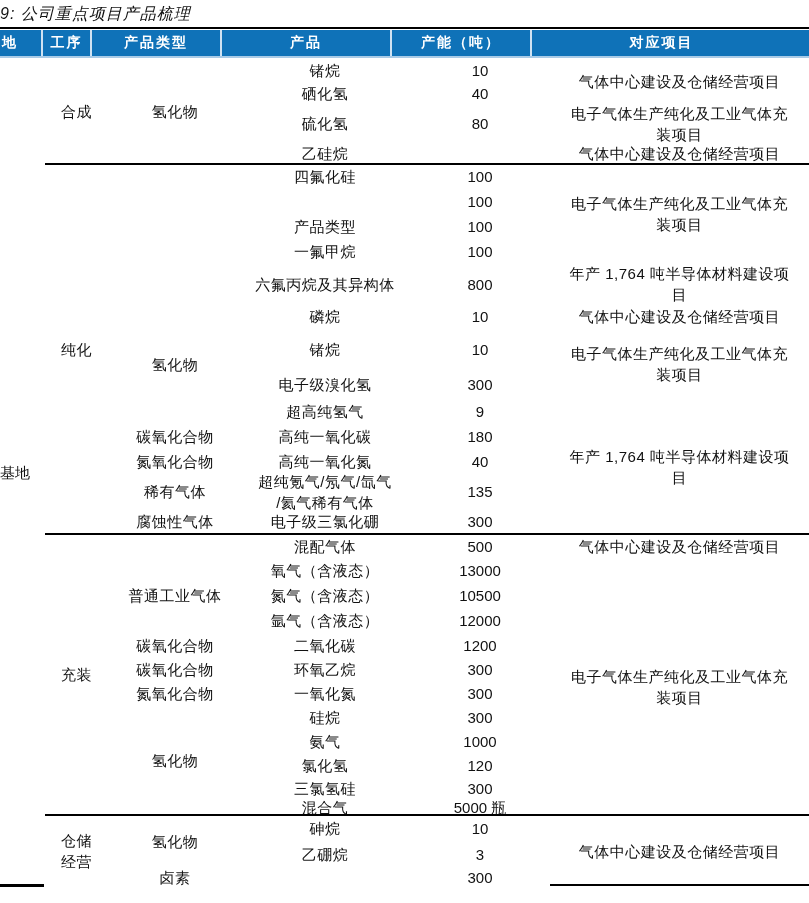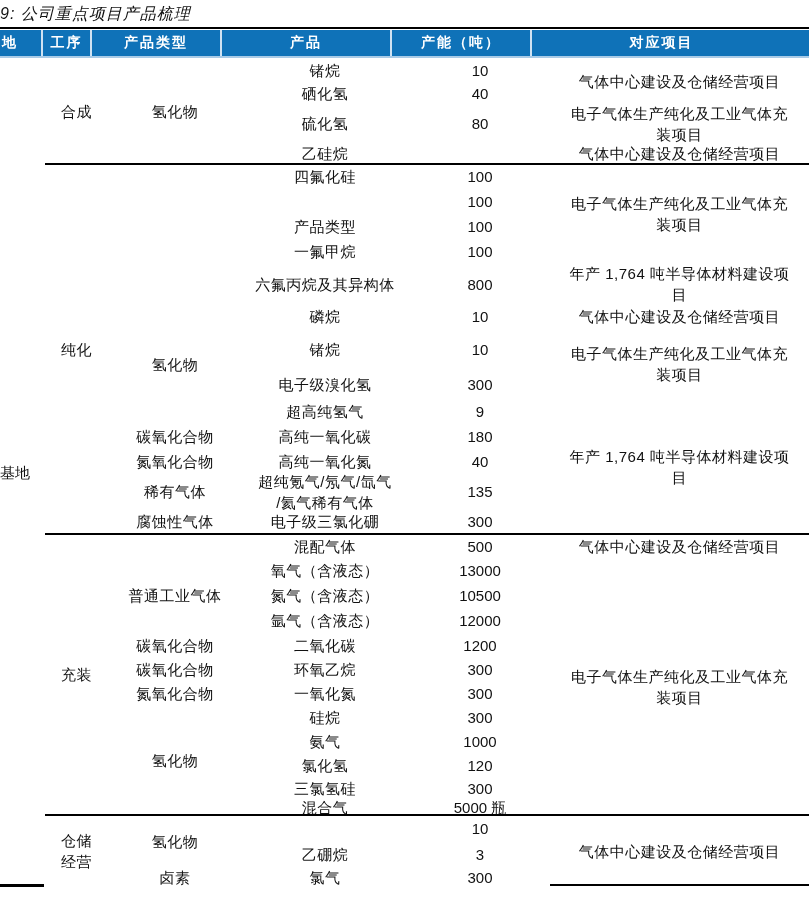--- a/index.html
+++ b/index.html
@@ -109,22 +109,22 @@
     <div class="cell c4" style="grid-row:20">氮气（含液态）</div>
     <div class="cell c4" style="grid-row:21">氩气（含液态）</div>
     <div class="cell c4" style="grid-row:22">二氧化碳</div>
     <div class="cell c4" style="grid-row:23">环氧乙烷</div>
     <div class="cell c4" style="grid-row:24">一氧化氮</div>
     <div class="cell c4" style="grid-row:25">硅烷</div>
     <div class="cell c4" style="grid-row:26">氨气</div>
     <div class="cell c4" style="grid-row:27">氯化氢</div>
     <div class="cell c4" style="grid-row:28">三氯氢硅</div>
     <div class="cell c4" style="grid-row:29">混合气</div>
+    <div class="cell c4" style="grid-row:30">砷烷</div>
     <div class="cell c4" style="grid-row:31">乙硼烷</div>
-    <div class="cell c4" style="grid-row:32">氯气</div>
 
     <div class="cell c5" style="grid-row:1">10</div>
     <div class="cell c5" style="grid-row:2">40</div>
     <div class="cell c5" style="grid-row:3">80</div>
     <div class="cell c5" style="grid-row:5">100</div>
     <div class="cell c5" style="grid-row:6">100</div>
     <div class="cell c5" style="grid-row:7">100</div>
     <div class="cell c5" style="grid-row:8">100</div>
     <div class="cell c5" style="grid-row:9">800</div>
     <div class="cell c5" style="grid-row:10">10</div>

